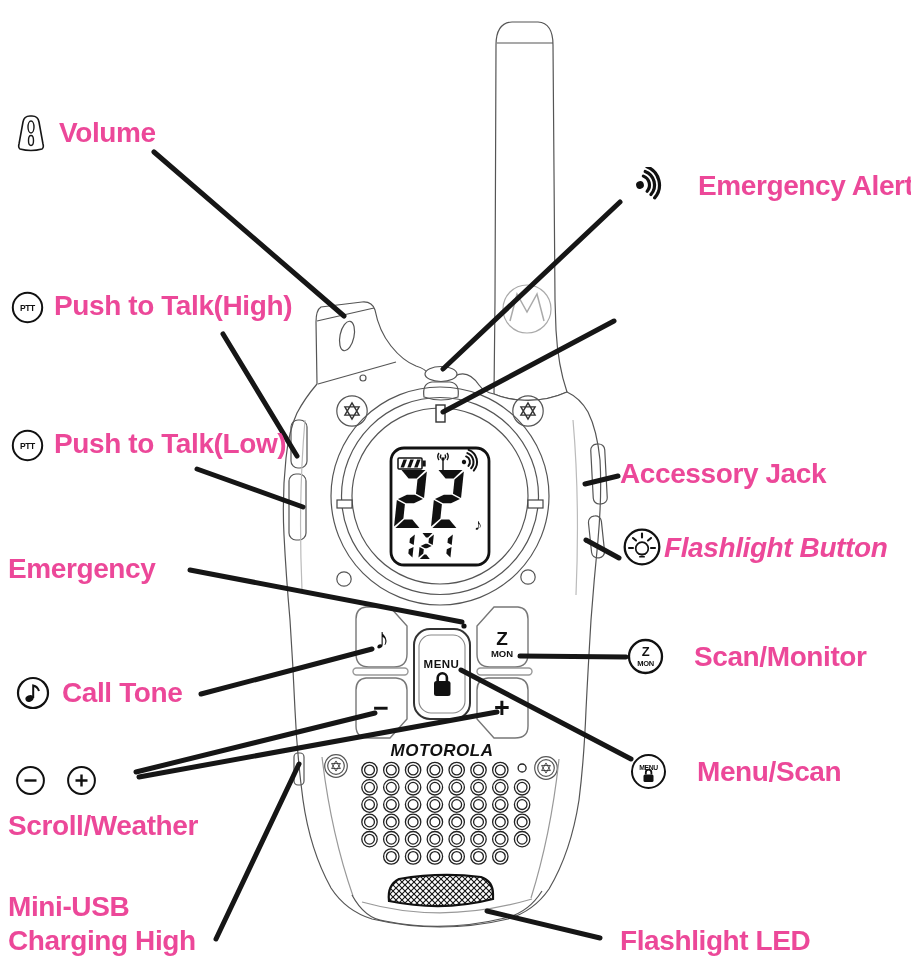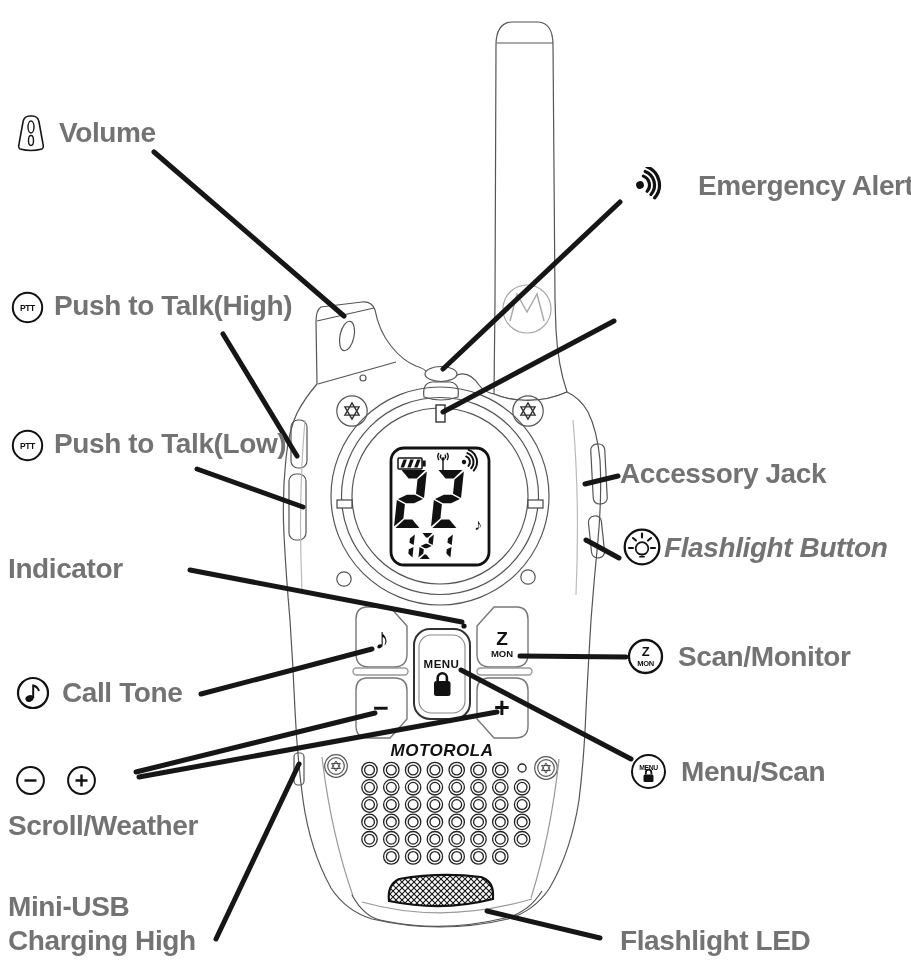--- a/index.html
+++ b/index.html
@@ -1,26 +1,26 @@
 <!DOCTYPE html>
 <html><head>
 <meta charset="utf-8">
 <style>
   html,body{margin:0;padding:0;background:#fff;}
   .stage{position:relative;width:911px;height:977px;background:#fff;overflow:hidden;
          font-family:"Liberation Sans",sans-serif;}
   .art{position:absolute;left:0;top:0;width:911px;height:977px;}
-  .label{position:absolute;color:#737373;font-weight:bold;font-size:28px;
+  .label{position:absolute;color:#ec4899;font-weight:bold;font-size:28px;
          letter-spacing:-0.4px;line-height:1.25;white-space:nowrap;}
   .row{display:flex;align-items:center;}
   .rowtop{display:flex;align-items:flex-start;}
   .col2{display:flex;flex-direction:row;text-align:center;line-height:36px;}
   .colL{display:flex;flex-direction:column;text-align:left;line-height:34px;}
   .ml6{margin-left:2px;font-style:italic;} .ml10{margin-left:10px;} .ml12{margin-left:12px;}
-  .ml13{margin-left:13px;} .ml14{margin-left:14px;} .ml18{margin-left:23px;}
+  .ml13{margin-left:13px;} .ml14{margin-left:30px;} .ml18{margin-left:23px;}
   .mt3{margin-top:3px;}
   .sw-icons{display:flex;gap:20px;}
   .sw-text{margin-top:12px;margin-left:-7px;}
   svg text{font-family:"Liberation Sans",sans-serif;}
 </style>
 </head>
 <body>
 
 <div class="stage">
 
@@ -310,21 +310,21 @@
       <circle cx="16.5" cy="16.5" r="14.7" fill="none" stroke="#111" stroke-width="2"></circle>
       <text x="16.5" y="20" text-anchor="middle" font-size="8.5" font-weight="bold" fill="#111">PTT</text>
     </svg>
     <div class="col2 ml10">
       <span>Push to Talk</span>
       <span>(Low)</span>
     </div>
   </div>
 
   <div class="label" style="left:8px;top:551px">
-    <span>Indicator</span>
+    <span>Emergency</span>
   </div>
 
   <div class="label row" style="left:16px;top:675px">
     <svg width="34" height="34" viewBox="0 0 34 34">
       <circle cx="17" cy="17" r="15" fill="none" stroke="#111" stroke-width="2.2"></circle>
       <ellipse cx="13.5" cy="22.5" rx="4.2" ry="3.2" transform="rotate(-25 13.5 22.5)" fill="#111"></ellipse>
       <path d="M17.2,22 V9.5 Q21.5,10.5 23,15" fill="none" stroke="#111" stroke-width="2"></path>
     </svg>
     <span class="ml12">Call Tone</span>
   </div>

